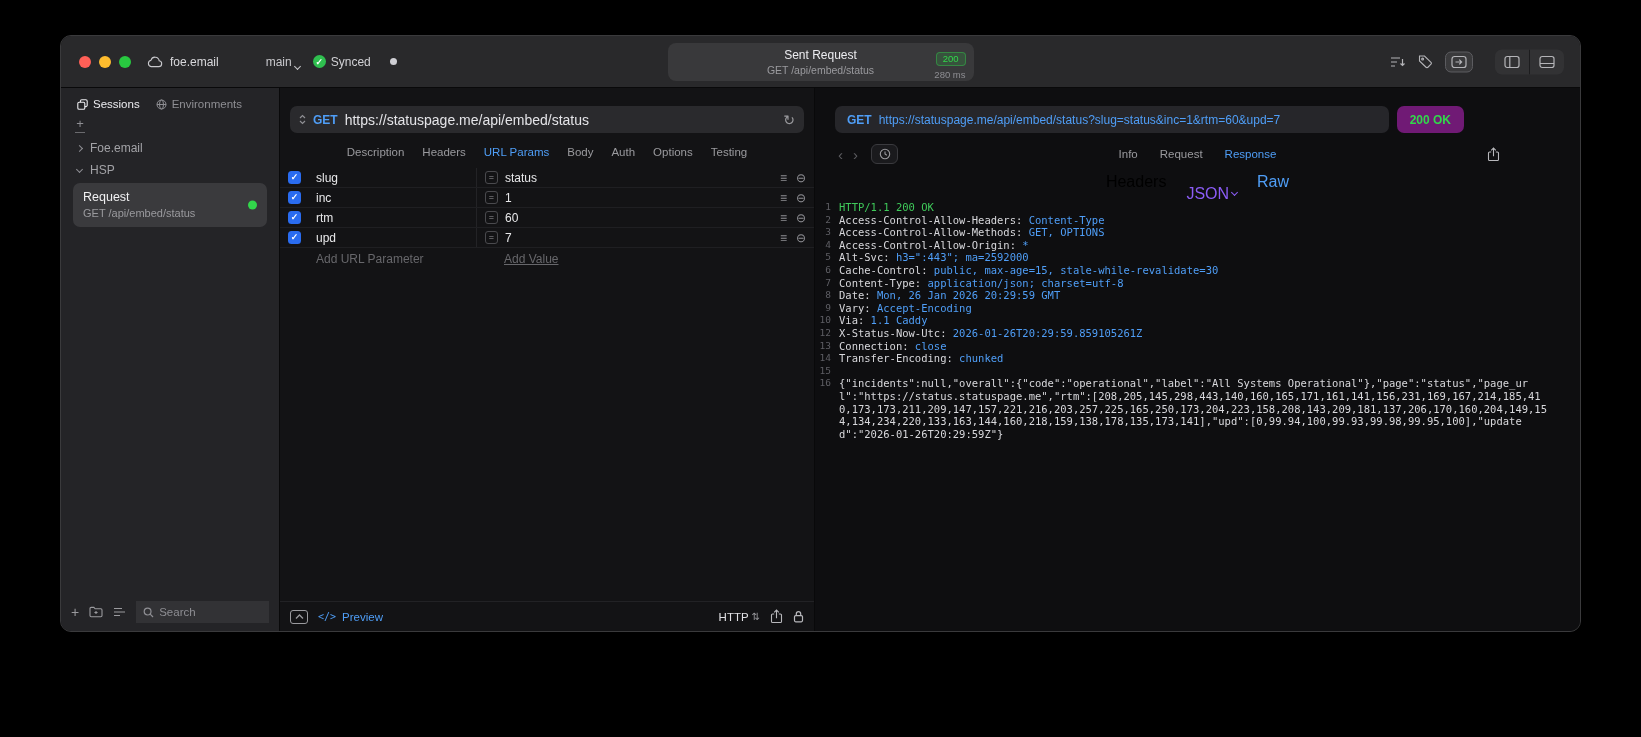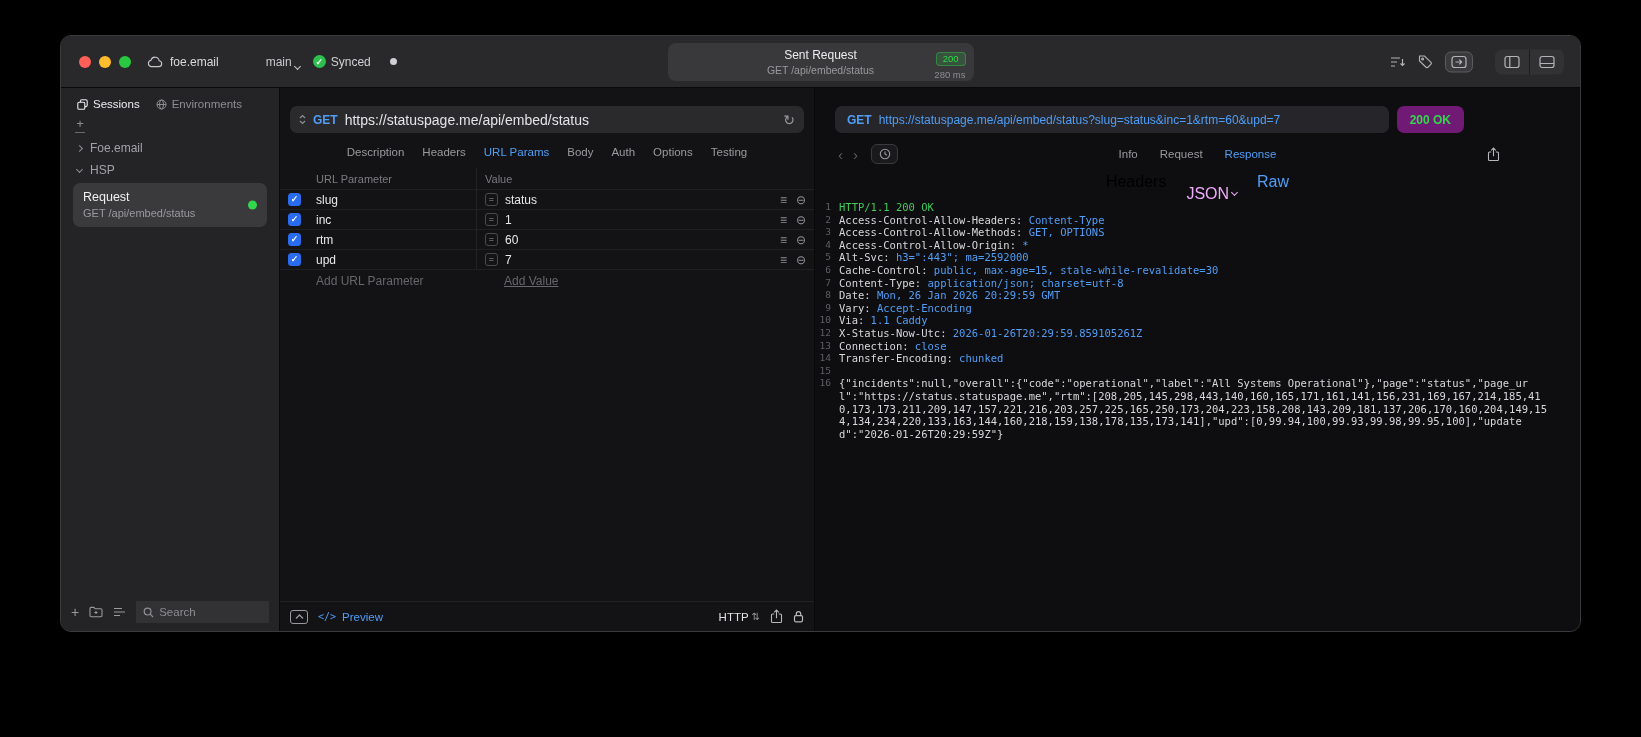--- a/index.html
+++ b/index.html
@@ -66,21 +66,21 @@
   .reqpane { width:535px; background:#131315; border-right:1px solid #09090a; display:flex; flex-direction:column; flex-shrink:0; }
   .urlbar-wrap { padding:18px 10px 4px; }
   .urlbar { height:27px; background:#2a2a2d; border-radius:7px; display:flex; align-items:center; padding:0 9px; gap:7px; }
   .method { color:#4f9ef7; font-weight:bold; font-size:12px; }
   .url { color:#e4e4e8; font-size:14px; flex:1; white-space:nowrap; overflow:hidden; }
   .refresh { color:#9a9a9e; font-size:14px; }
   .tabs { display:flex; justify-content:center; gap:18px; font-size:11.5px; color:#9a9a9e; }
   #req-tabs { padding:9px 0 10px; }
   .tab { cursor:default; white-space:nowrap; }
   .tab.active { color:#4f9ef7; }
-  .tab.light { color:#f0abfc;margin-top:24px; }
+  .tab.light { color:#8b5cf6;margin-top:24px; }
   .ptable { flex:1; font-size:12px; overflow:hidden; }
   .prow, .phead { display:grid; grid-template-columns:28px 160px 1fr 48px; align-items:center; height:20px; border-bottom:1px solid #1f1f22; padding-left:8px; }
   .phead { height:22px; color:#7c7c80; font-size:11px; }
   .chval, .cval { border-left:1px solid #232326; padding-left:8px; height:100%; display:flex; align-items:center; }
   .checkbox { width:13px; height:13px; border-radius:3.5px; background:#2a6cf0; color:#fff; font-size:9px; line-height:13px; text-align:center; font-weight:bold; }
   .cname { color:#e8e8ea; }
   .cval { gap:7px; }
   .eqbox { width:13px; height:13px; border:1px solid #4a4a4e; border-radius:3px; color:#9a9a9e; font-size:9px; line-height:11px; text-align:center; flex-shrink:0; }
   .vtext { color:#e8e8ea; }
   .cicons { display:flex; gap:9px; justify-content:flex-end; padding-right:8px; color:#8e8e93; }
@@ -277,26 +277,20 @@
       <div class="tabs" id="req-tabs">
           <div class="tab">Description</div>
           <div class="tab">Headers</div>
           <div class="tab active">URL Params</div>
           <div class="tab">Body</div>
           <div class="tab">Auth</div>
           <div class="tab">Options</div>
           <div class="tab">Testing</div>
         </div>
       <div class="ptable">
-        <div class="phead">
-          <div></div>
-          <div>URL Parameter</div>
-          <div class="chval">Value</div>
-          <div></div>
-        </div>
         <div id="param-rows">
             <div class="prow">
               <div>
                 <div class="checkbox">✓</div>
               </div>
               <div class="cname">slug</div>
               <div class="cval">
                 <span class="eqbox">=</span>
                 <span class="vtext">status</span>
               </div>

